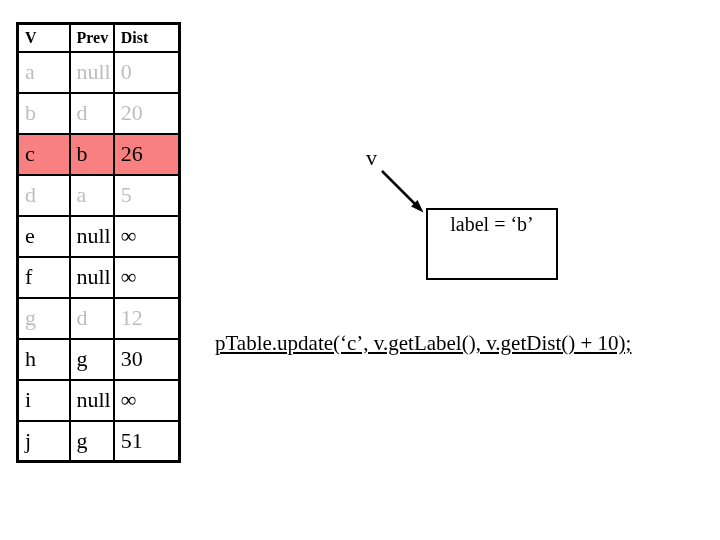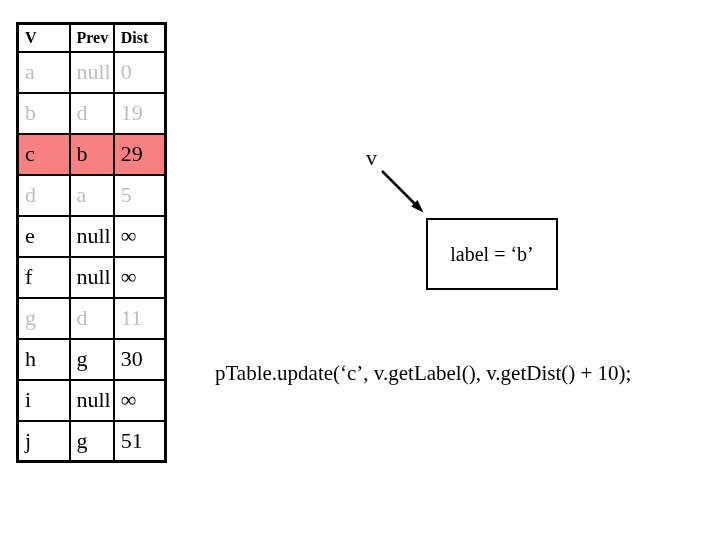--- a/index.html
+++ b/index.html
@@ -37,21 +37,21 @@
     font-weight: bold;
     height: 28px;
   }
   .ptable td {
     font-size: 22px;
     height: 41px;
     font-weight: normal;
   }
   .col-v    { width: 52px; }
   .col-prev { width: 36px; }
-  .col-dist { width: 52px; margin-left: 12px; }
+  .col-dist { width: 66px; margin-left: 12px; }
 
   tr.state-dimmed td { color: var(--dimmed-text, #bebebe); }
   tr.state-highlighted td { background: var(--highlight-bg, #f88080); color: #000; }
   tr.state-normal td { color: #000; }
 
   
   .v-label {
     position: absolute;
     left: 366px;
     top: 146px;
@@ -61,41 +61,41 @@
   .arrow-svg {
     position: absolute;
     left: 375px;
     top: 163px;
   }
 
   
   .vertex-box {
     position: absolute;
     left: 426px;
-    top: 218px;
+    top: 208px;
     width: 132px;
     height: 72px;
     border: 2px solid #000;
     background: #fff;
     display: flex;
     flex-direction: column;
     align-items: center;
-    justify-content: center;
     font-size: 20px;
     line-height: 29px;
     text-align: center;
   }
 
   
   .code-line {
     position: absolute;
     left: 215px;
-    top: 361px;
+    top: 331px;
     font-size: 21px;
     white-space: nowrap;
+    text-decoration: underline;
   }
 </style>
 </head>
 <body>
 
 <div class="canvas">
 
   <table class="ptable">
     <thead>
       <tr>
@@ -106,46 +106,46 @@
     </thead>
     <tbody id="table-body">
         <tr class="state-dimmed">
       <td class="col-v">a</td>
       <td class="col-prev">null</td>
       <td class="col-dist">0</td>
     </tr>
         <tr class="state-dimmed">
       <td class="col-v">b</td>
       <td class="col-prev">d</td>
-      <td class="col-dist">19</td>
+      <td class="col-dist">20</td>
     </tr>
         <tr class="state-highlighted">
       <td class="col-v">c</td>
       <td class="col-prev">b</td>
-      <td class="col-dist">29</td>
+      <td class="col-dist">26</td>
     </tr>
         <tr class="state-dimmed">
       <td class="col-v">d</td>
       <td class="col-prev">a</td>
       <td class="col-dist">5</td>
     </tr>
         <tr class="state-normal">
       <td class="col-v">e</td>
       <td class="col-prev">null</td>
       <td class="col-dist">∞</td>
     </tr>
         <tr class="state-normal">
       <td class="col-v">f</td>
       <td class="col-prev">null</td>
       <td class="col-dist">∞</td>
     </tr>
         <tr class="state-dimmed">
       <td class="col-v">g</td>
       <td class="col-prev">d</td>
-      <td class="col-dist">11</td>
+      <td class="col-dist">12</td>
     </tr>
         <tr class="state-normal">
       <td class="col-v">h</td>
       <td class="col-prev">g</td>
       <td class="col-dist">30</td>
     </tr>
         <tr class="state-normal">
       <td class="col-v">i</td>
       <td class="col-prev">null</td>
       <td class="col-dist">∞</td>

